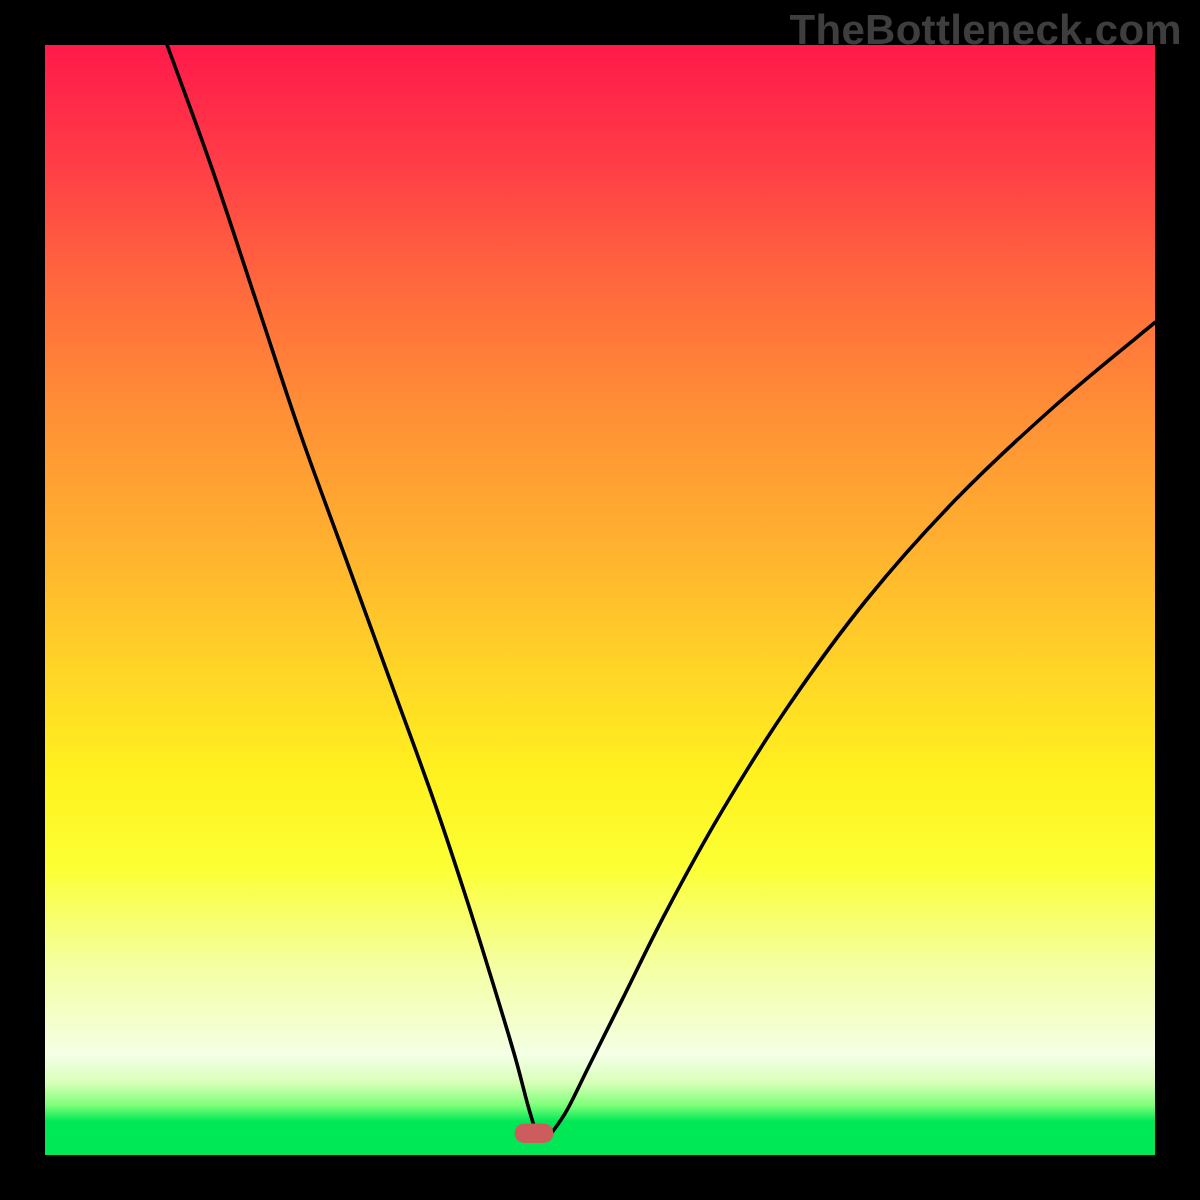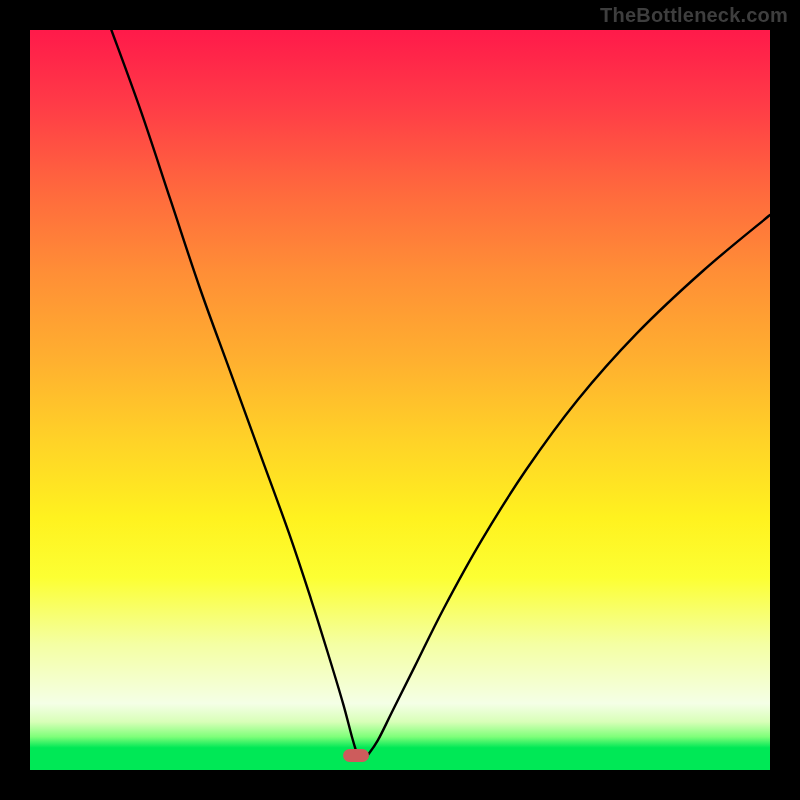--- a/index.html
+++ b/index.html
@@ -15,21 +15,21 @@
     position: relative;
     width: 800px;
     height: 800px;
     background: #000;
   }
   .watermark {
     position: absolute;
     top: 4px;
     right: 12px;
     color: #3e3e3e;
-    font-size: 20px;
+    font-size: 28px;
     font-weight: 600;
     letter-spacing: 0.2px;
     z-index: 5;
   }
   .plot-area {
     position: absolute;
     left: 30px;
     top: 30px;
     width: 740px;
     height: 740px;

